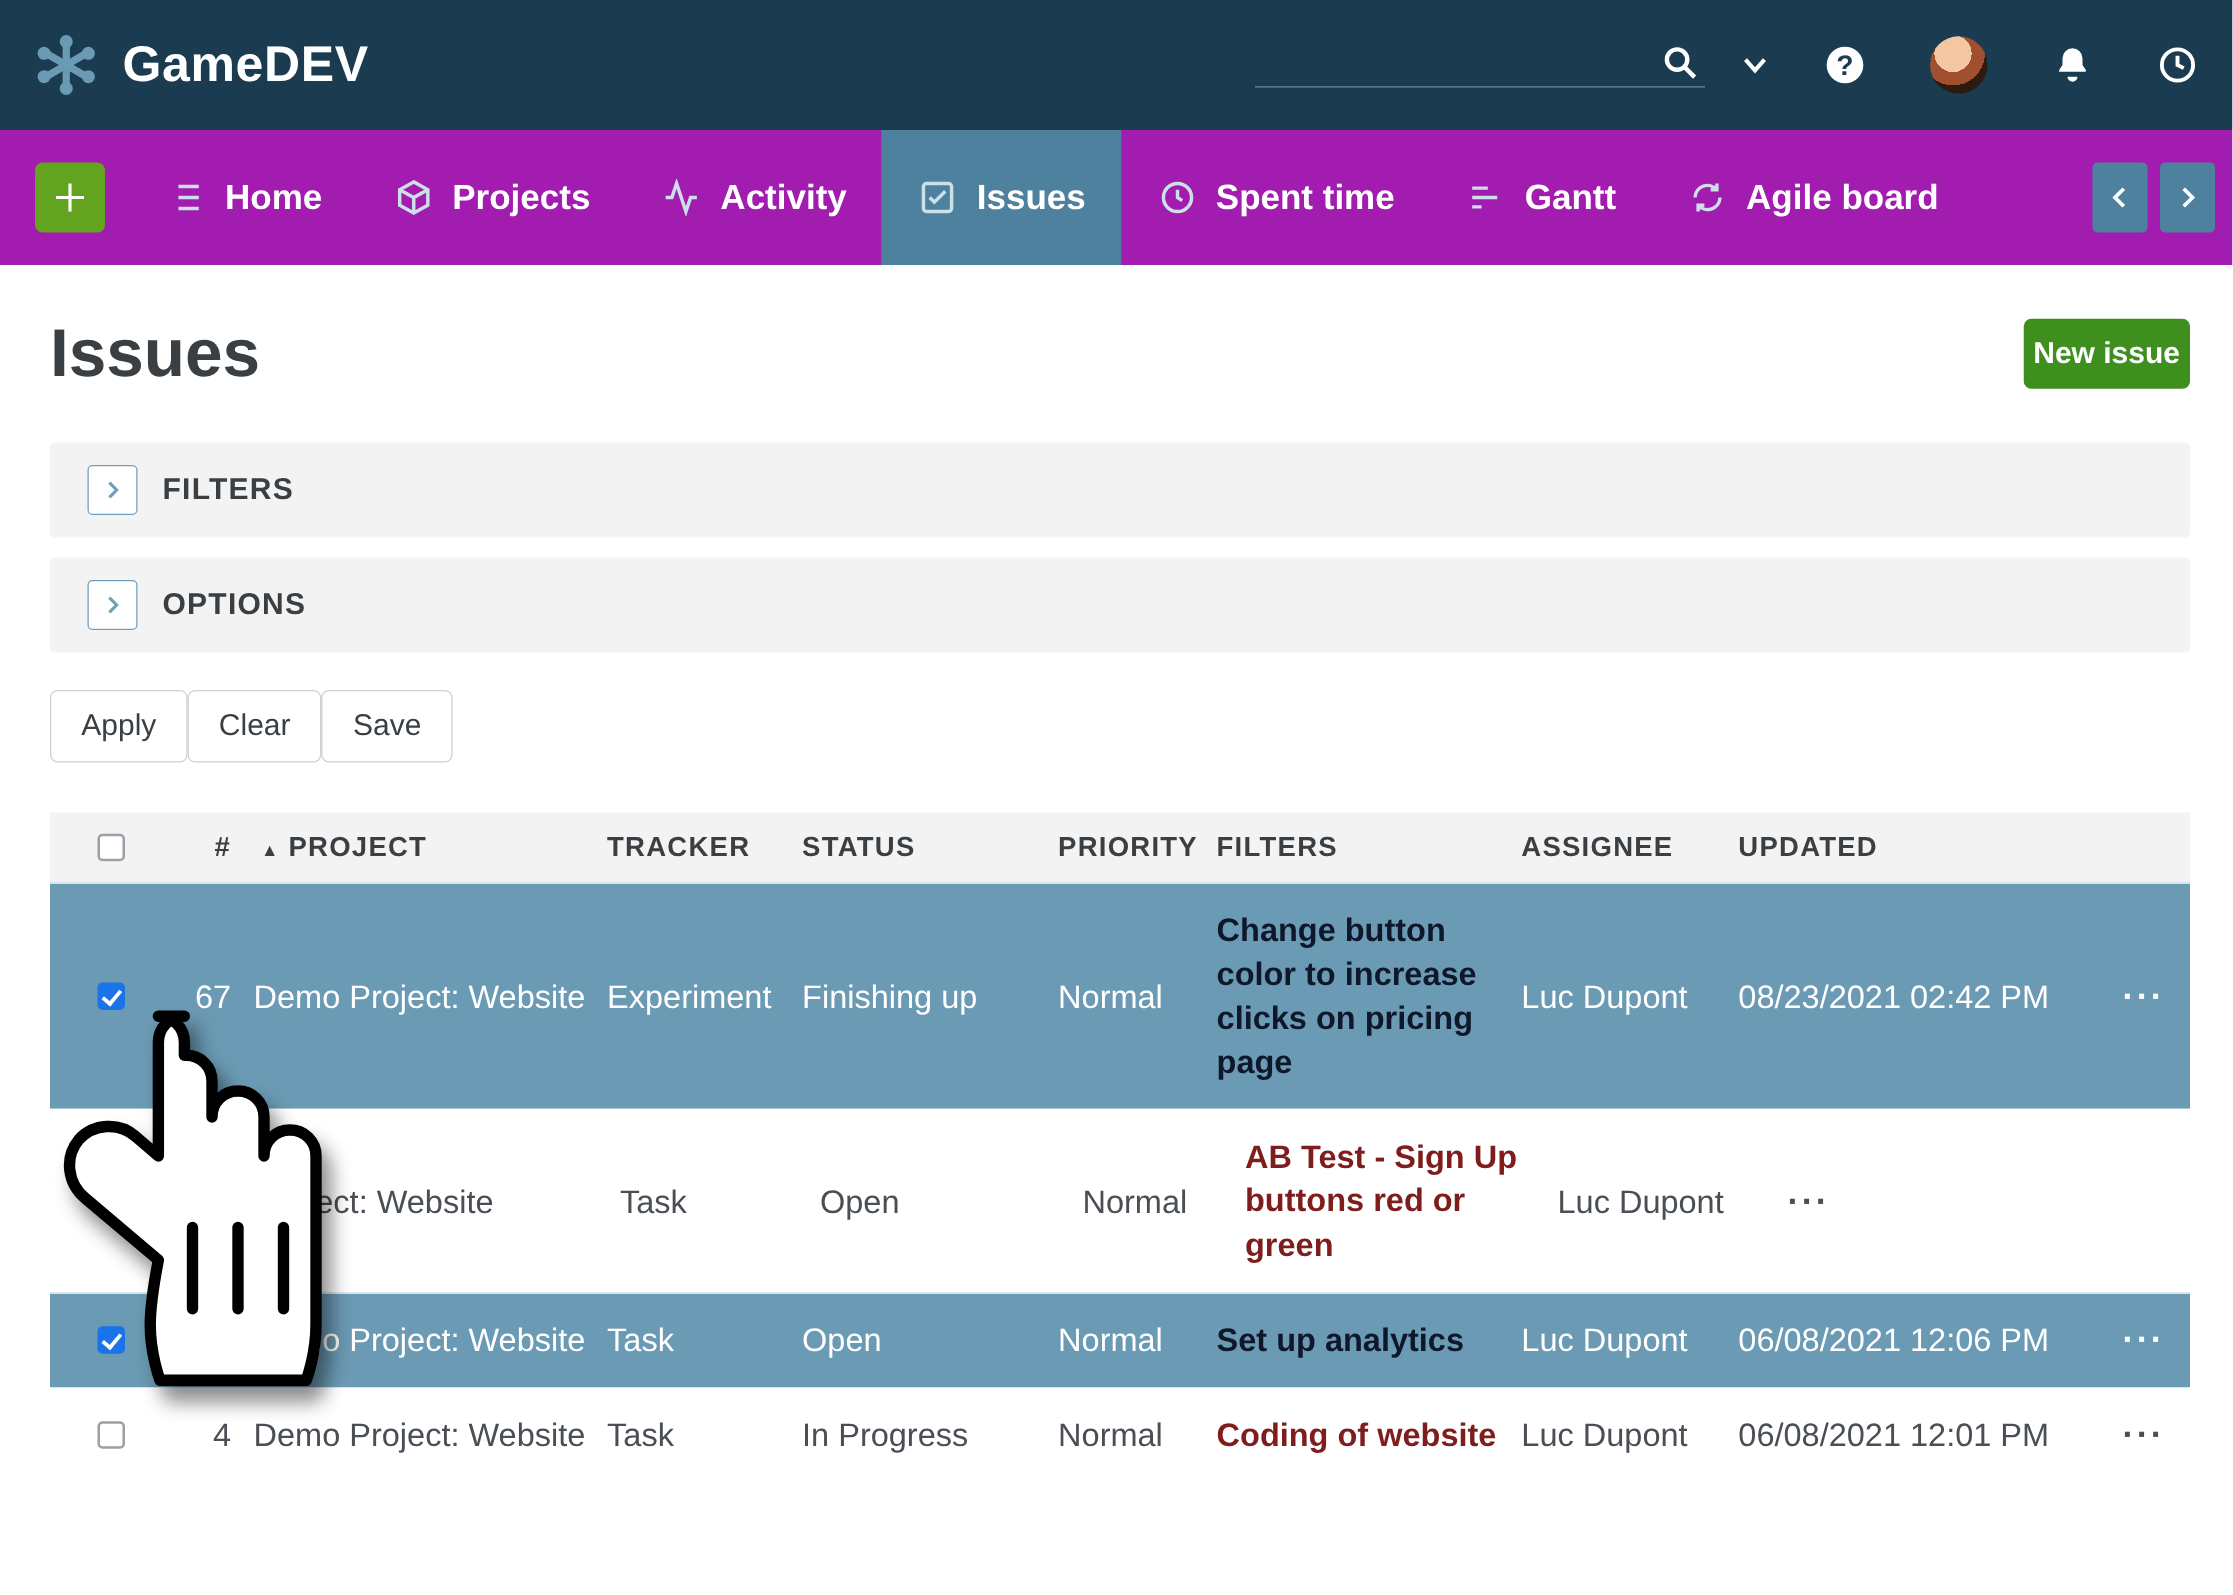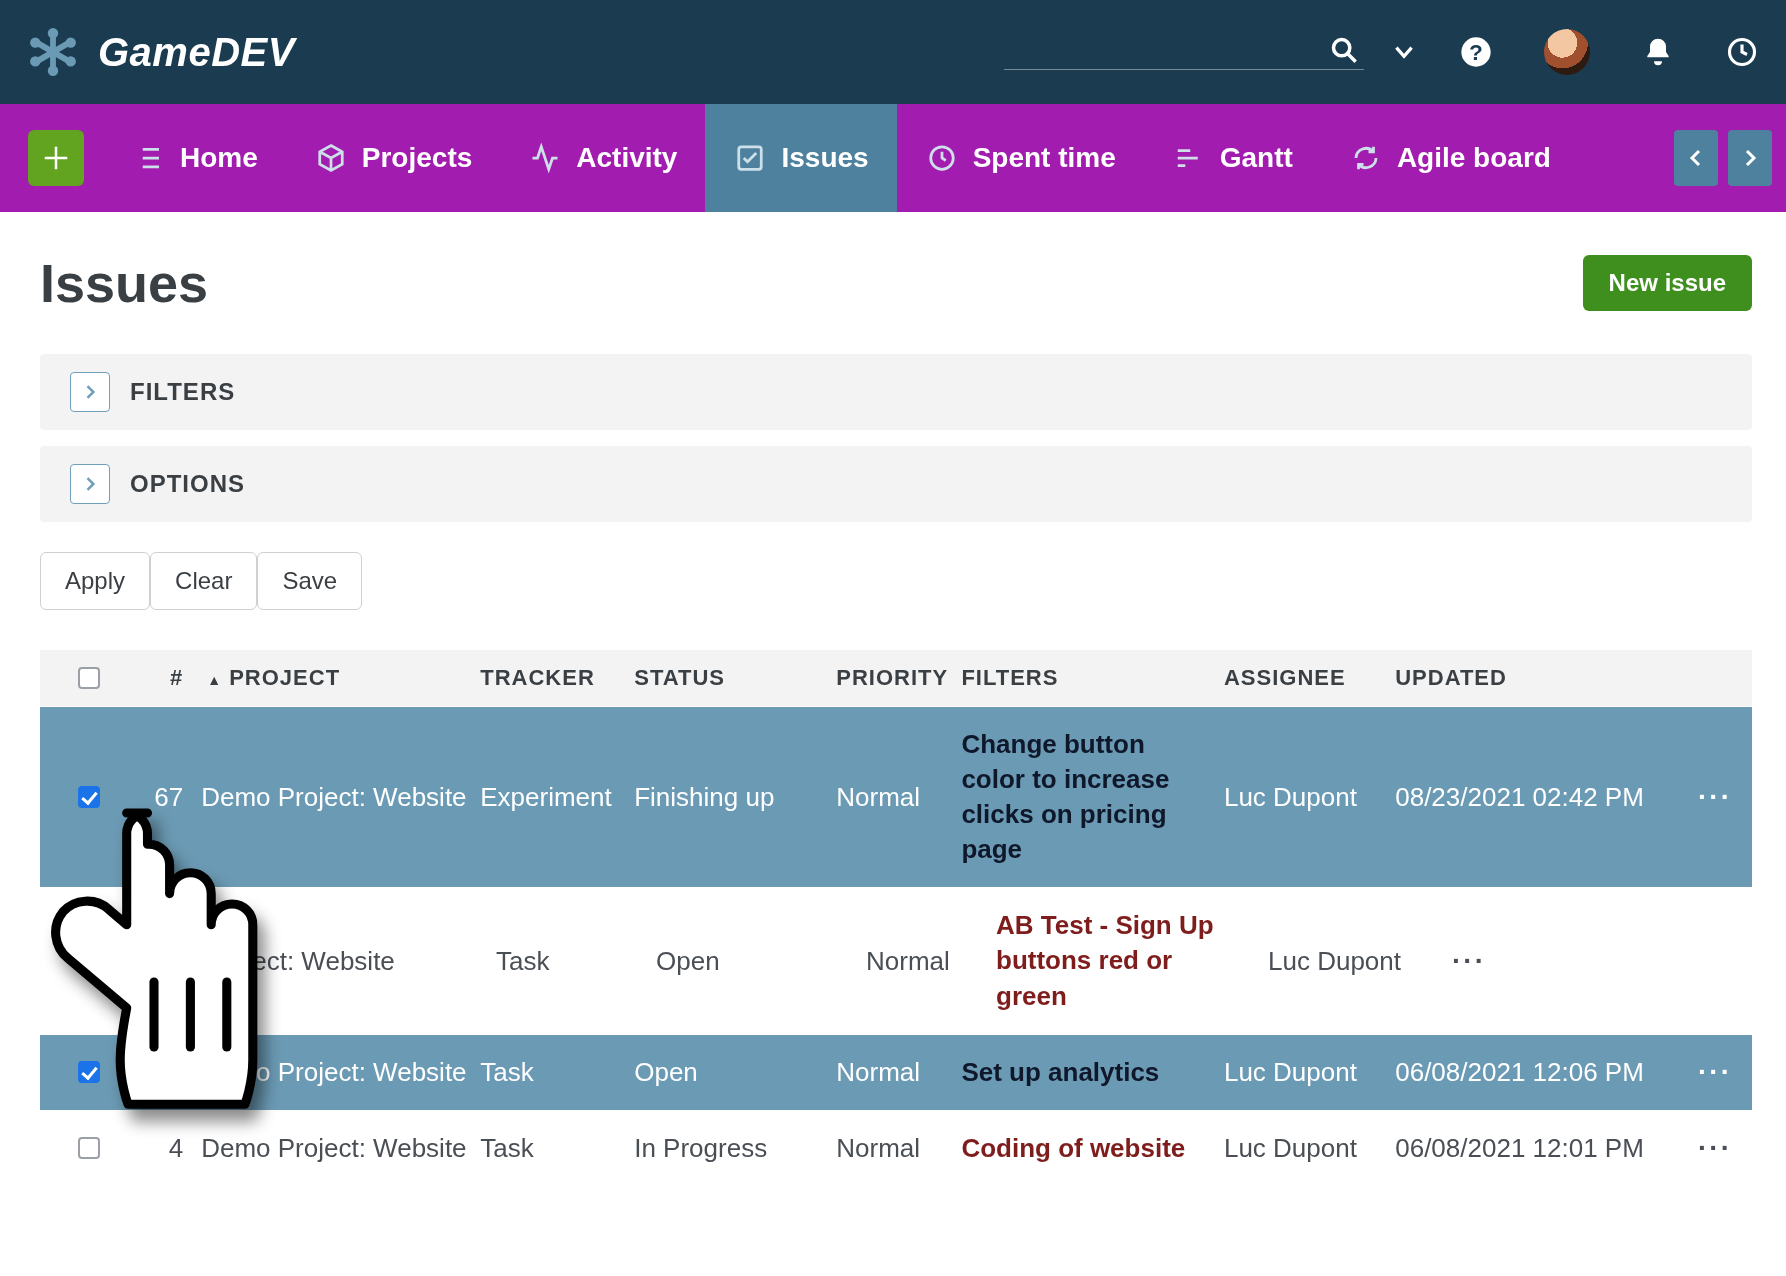--- a/index.html
+++ b/index.html
@@ -1,20 +1,20 @@
 <!DOCTYPE html>
 <html><head>
 <meta charset="utf-8">
 <style>
 * { box-sizing: border-box; margin: 0; padding: 0; }
 body { font-family: -apple-system, "Helvetica Neue", Arial, sans-serif; width: 1786px; height: 1276px; background: #fff; color: #333; overflow:hidden; }
 
 
 .topbar { background: #1a3b50; color: #fff; display: flex; align-items: center; height: 104px; padding: 0 28px; }
-.logo-group { display:flex; align-items:center; gap:20px;font-style:italic; }
+.logo-group { display:flex; align-items:center; gap:20px; }
 .logo-icon svg { width: 50px; height: 50px; display:block; }
 .logo-text { font-size: 40px; font-weight: 700; letter-spacing:0.5px; }
 .topbar-spacer { flex:1; }
 .search-area { display:flex; align-items:center; gap:24px; margin-right: 40px; }
 .search-underline { width: 360px; height: 36px; border-bottom: 1px solid rgba(255,255,255,0.4); position:relative; }
 .search-underline .si { position:absolute; right:4px; top:0; }
 .topbar-icon { width:32px; height:32px; display:inline-flex; align-items:center; justify-content:center; fill:#fff; color:#fff; }
 .topbar-right { display:flex; align-items:center; gap:52px; }
 .avatar { width:46px; height:46px; border-radius:50%; background: radial-gradient(circle at 40% 30%, #f2c7a1 0 35%, #a0502e 35% 60%, #2d1b12 60% 100%); }
 
@@ -26,40 +26,40 @@
 .nav-item.active { background:#4e819d; }
 .nav-item .ni-icon{ width:34px; height:34px; display:inline-flex; align-items:center; justify-content:center; }
 .nav-item .ni-icon svg{ fill:none; stroke:#cde0ea; stroke-width:2.2; }
 .nav-arrows { position:absolute; right:14px; top:0; bottom:0; display:flex; align-items:center; gap:10px; }
 .nav-arrow { width:44px; height:56px; background:#4e819d; display:flex; align-items:center; justify-content:center; border-radius:4px; }
 
 
 .main { padding: 40px 34px 0 40px; }
 .page-head { display:flex; align-items:center; justify-content:space-between; margin-bottom: 40px; }
 .page-title { font-size:54px; font-weight:700; color:#3a3f44; }
-.new-issue-btn { background:#3f8f1f; color:#fff; font-size:24px; font-weight:700; padding:14px 26px; border-radius:6px; border:none; }
+.new-issue-btn { background:#3f8f1f; color:#fff; font-size:24px; font-weight:700; padding:14px 8px; border-radius:6px; border:none; }
 
 .panel { background:#f3f3f3; border-radius:4px; display:flex; align-items:center; gap:20px; padding:18px 30px; margin-bottom:16px; }
 .panel-toggle { width:40px; height:40px; border:1px solid #6fa0bb; border-radius:4px; background:#fff; display:flex; align-items:center; justify-content:center; }
 .panel-label { font-size:24px; font-weight:800; letter-spacing:1px; color:#3a3f44; }
 
 .btn-row { display:flex; margin:30px 0 40px 0; }
 .btn-plain { background:#fff; border:1px solid #d0d0d0; border-radius:6px; padding:14px 24px; font-size:24px; color:#3a3f44; }
 
 
 .table { width:100%; }
 .thead { background:#f3f3f3; display:flex; align-items:center; height:56px; padding:0 20px; font-size:22px; font-weight:800; letter-spacing:1px; color:#3a3f44; }
 .col-check{ width:60px; display:flex; justify-content:center;}
 .col-id{ width:86px; text-align:right; padding-right:18px;}
 .col-project{ width:290px; }
 .col-tracker{ width:160px; }
 .col-status{ width:210px; }
 .col-priority{ width:130px; }
 .col-subject{ width:250px; }
-.col-assignee{ width:178px;margin-left:22px; }
+.col-assignee{ width:178px; }
 .col-updated{ width:310px; }
 .col-menu{ width:40px; text-align:right;}
 
 .trow { display:flex; align-items:center; padding:20px 20px; font-size:26px; color:#4a4f55; border-top:1px solid #fff;}
 .trow.selected { background:#6b9ab4; color:#fff; }
 .trow .col-subject { font-weight:700; color:#7f1d1d; line-height:1.35; }
 .trow.selected .col-subject { color:#0f172a; }
 .trow .col-id { font-size:26px; }
 .cb { width:22px; height:22px; border:2px solid #9aa0a6; border-radius:4px; background:#fff; }
 .cb.checked { background:#1a73e8; border-color:#1a73e8; position:relative; }

